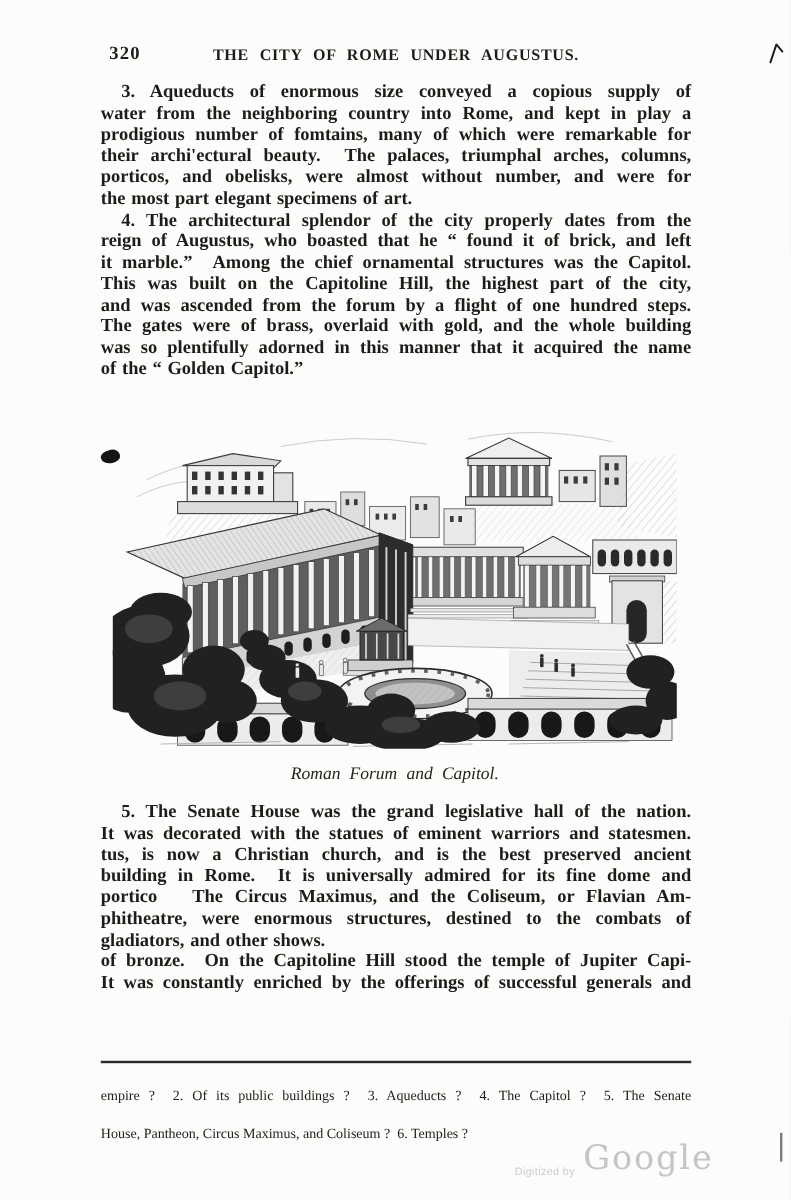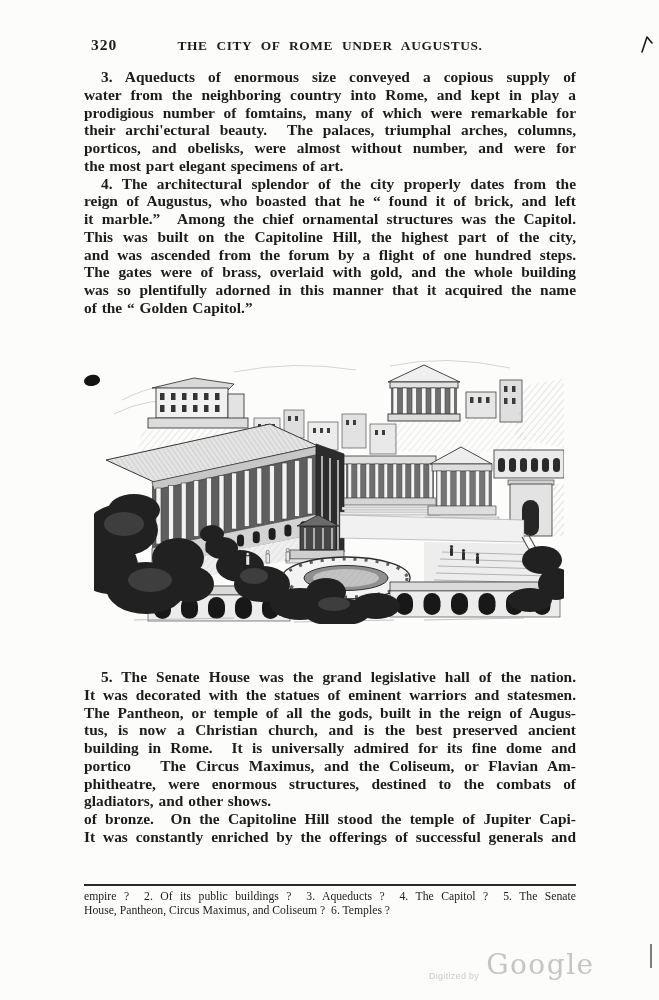--- a/index.html
+++ b/index.html
@@ -17,21 +17,21 @@
   .tline { line-height:17.75px; height:17.75px; text-align:justify; text-align-last:justify;
            word-spacing:1px; white-space:normal; }
   .tline.last { text-align-last:left; }
   .tline.indent { text-indent:17px; }
   
   .figure { position:absolute; top:352px; left:94px; width:470px; text-align:center; }
   .caption { margin-top:8px; font-style:italic; font-size:14.6px; word-spacing:4px; color:#242320; }
   
   .rule { position:absolute; top:884px; left:84px; width:492px; height:1.6px; background:#2a2a28; }
   .footnote { position:absolute; top:890px; left:84px; width:492px; font-size:11.7px; }
-  .fline { line-height:13.9px; text-align:justify; text-align-last:justify; }
+  .fline { line-height:13.9px; text-align:justify; text-align-last:justify;margin-top:17px; }
   .fline.last { text-align-last:left; }
   
   .watermark { position:absolute; top:948px; left:429px; display:flex; align-items:flex-end; gap:7px; }
   .wm-prefix { font-family:"Liberation Sans", sans-serif; font-size:9px; color:#cbcccb; letter-spacing:.3px; }
   .wm-logo { font-family:"DejaVu Serif", serif; font-size:28px; color:#c3c6c4; letter-spacing:1.5px; }
   
   .blob { position:absolute; top:375px; left:84px; width:16px; height:11px; background:#141414;
           border-radius:60% 50% 55% 65% / 55% 60% 50% 60%; transform:rotate(-12deg); }
   .corner-mark { position:absolute; top:36px; left:638px; }
   .edge-line { position:absolute; top:944px; left:650px; width:2px; height:24px; background:#7d7d7d; }
@@ -332,26 +332,26 @@
       </g>
       <g fill="#e8e8e8" stroke="#111" stroke-width="0.4">
         <rect x="152" y="204" width="3.5" height="9"></rect>
           <circle cx="153.7" cy="202" r="1.6"></circle>
         <rect x="172" y="202" width="3.5" height="9"></rect>
           <circle cx="173.7" cy="200" r="1.6"></circle>
         <rect x="192" y="200" width="3.5" height="9"></rect>
           <circle cx="193.7" cy="198" r="1.6"></circle>
       </g>
     </svg>
+    <div class="caption">Roman Forum and Capitol.</div>
   </div>
 
   <div class="tblock" style="top:668px">
     <div class="tline indent">5. The Senate House was the grand legislative hall of the nation.</div>
     <div class="tline">It was decorated with the statues of eminent warriors and statesmen.</div>
-    <div class="tline">The Pantheon, or temple of all the gods, built in the reign of Augus-</div>
     <div class="tline">tus, is now a Christian church, and is the best preserved ancient</div>
     <div class="tline">building in Rome. &nbsp;It is universally admired for its fine dome and</div>
     <div class="tline">portico &nbsp; The Circus Maximus, and the Coliseum, or Flavian Am-</div>
     <div class="tline">phitheatre, were enormous structures, destined to the combats of</div>
     <div class="tline last">gladiators, and other shows.</div>
     <div class="tline">of bronze. &nbsp;On the Capitoline Hill stood the temple of Jupiter Capi-</div>
     <div class="tline">It was constantly enriched by the offerings of successful generals and</div>
   </div>
 
   <div class="rule"></div>

